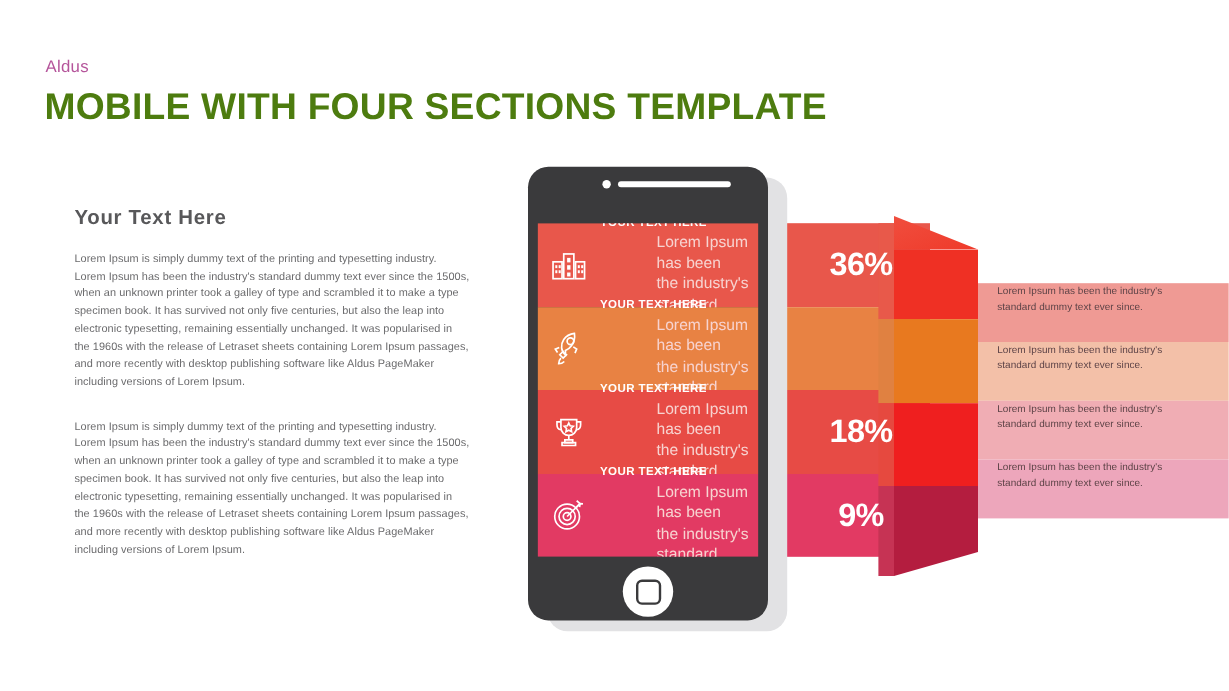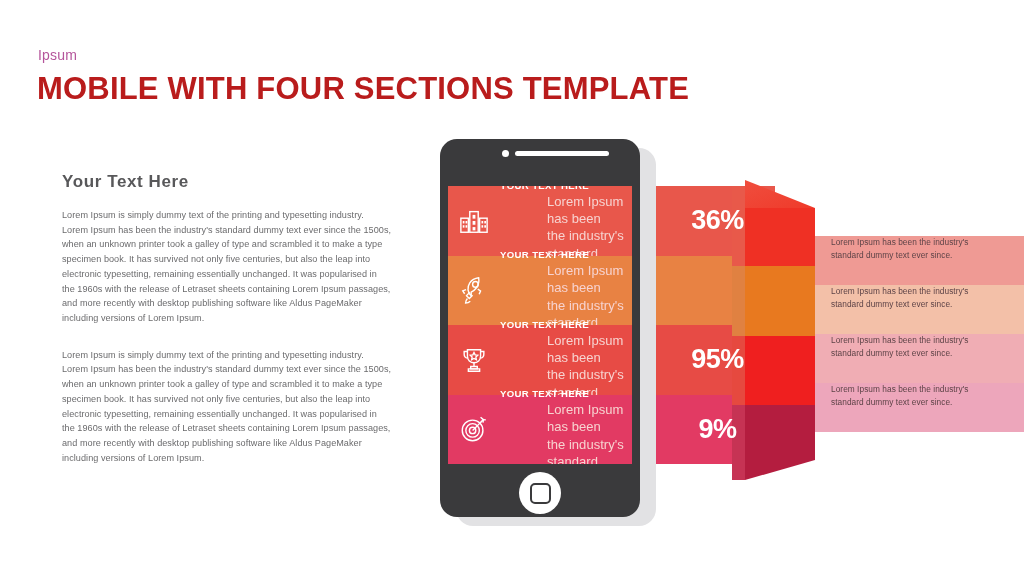--- a/index.html
+++ b/index.html
@@ -29,21 +29,21 @@
     font-size: 14px;
     color: #b5559b;
     letter-spacing: 0.2px;
   }
   .slide-title {
     position: absolute;
     left: 37px;
     top: 71px;
     font-size: 31px;
     font-weight: bold;
-    color: #b91c1c;
+    color: #4d7c0f;
     letter-spacing: 0.2px;
     white-space: nowrap;
   }
 
   
   .left-col {
     position: absolute;
     left: 62px;
     top: 172px;
     width: 330px;
@@ -292,21 +292,21 @@
     color: #5d4347;
     padding: 0 14px 0 16px;
     letter-spacing: 0.05px;
   }
 </style>
 </head>
 <body>
 
 <div class="slide">
 
-  <div class="kicker">Ipsum</div>
+  <div class="kicker">Aldus</div>
   <div class="slide-title">MOBILE WITH FOUR SECTIONS TEMPLATE</div>
 
   <div class="left-col">
     <h2 class="left-heading">Your Text Here</h2>
     <p class="left-para">Lorem Ipsum is simply dummy text of the printing and typesetting industry. Lorem Ipsum has been the industry's standard dummy text ever since the 1500s, when an unknown printer took a galley of type and scrambled it to make a type specimen book. It has survived not only five centuries, but also the leap into electronic typesetting, remaining essentially unchanged. It was popularised in the 1960s with the release of Letraset sheets containing Lorem Ipsum passages, and more recently with desktop publishing software like Aldus PageMaker including versions of Lorem Ipsum.</p>
     <p class="left-para">Lorem Ipsum is simply dummy text of the printing and typesetting industry. Lorem Ipsum has been the industry's standard dummy text ever since the 1500s, when an unknown printer took a galley of type and scrambled it to make a type specimen book. It has survived not only five centuries, but also the leap into electronic typesetting, remaining essentially unchanged. It was popularised in the 1960s with the release of Letraset sheets containing Lorem Ipsum passages, and more recently with desktop publishing software like Aldus PageMaker including versions of Lorem Ipsum.</p>
   </div>
 
   <div class="bands">
     <div class="band b0" style="background: rgb(232, 87, 75);"></div>
@@ -325,21 +325,21 @@
     <div class="face-top"></div>
     <div class="face-side s0" style="background: rgb(239, 48, 36);"></div>
     <div class="face-side s1" style="background: rgb(232, 121, 31);"></div>
     <div class="face-side s2" style="background: rgb(239, 31, 31);"></div>
     <div class="face-side s3" style="background: rgb(180, 29, 63);"></div>
     <div class="face-bottom" style="background: rgb(180, 29, 63);"></div>
   </div>
 
   <div class="pcts">
     <div class="pct p0">36%</div>
-    <div class="pct p2">95%</div>
+    <div class="pct p2">18%</div>
     <div class="pct p3">9%</div>
   </div>
 
   <div class="phone-shadow"></div>
   <div class="phone">
     <div class="phone-speaker-dot"></div>
     <div class="phone-speaker-bar"></div>
 
     <div class="phone-screen">
 

